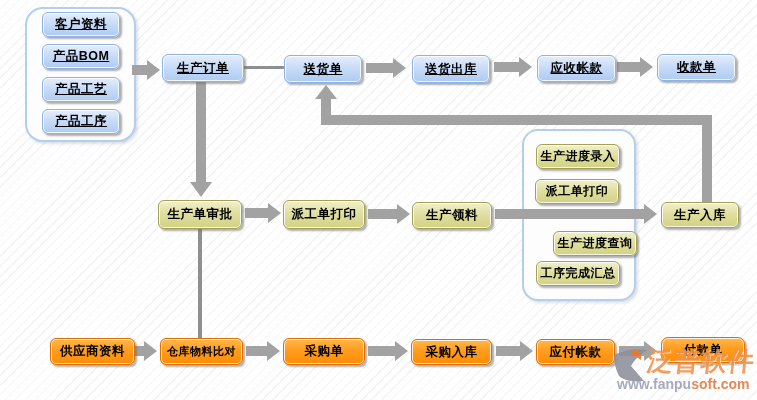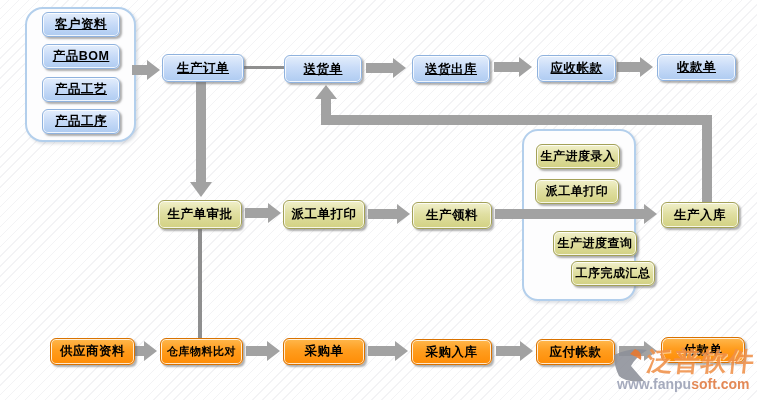--- a/index.html
+++ b/index.html
@@ -157,21 +157,21 @@
   <div class="node blue" style="left:412px;top:55px;width:76px;height:26px;">送货出库</div>
   <div class="node blue" style="left:537px;top:55px;width:77px;height:25px;">应收帐款</div>
   <div class="node blue" style="left:657px;top:54px;width:77px;height:25px;">收款单</div>
 
   <div class="node olive" style="left:158px;top:200px;width:82px;height:27px;">生产单审批</div>
   <div class="node olive" style="left:283px;top:200px;width:80px;height:27px;">派工单打印</div>
   <div class="node olive" style="left:536px;top:144px;width:82px;height:23px;font-size:12px;">生产进度录入</div>
   <div class="node olive" style="left:412px;top:202px;width:78px;height:25px;">生产领料</div>
   <div class="node olive" style="left:535px;top:179px;width:82px;height:23px;font-size:12px;">派工单打印</div>
   <div class="node olive" style="left:535px;top:231px;width:82px;height:23px;font-size:12px;margin-left:18px;">生产进度查询</div>
-  <div class="node olive" style="left:536px;top:261px;width:82px;height:23px;font-size:12px;margin-left:35px;">工序完成汇总</div>
+  <div class="node olive" style="left:536px;top:261px;width:82px;height:23px;font-size:12px;">工序完成汇总</div>
   <div class="node olive" style="left:661px;top:202px;width:76px;height:24px;">生产入库</div>
 
   <div class="node orange" style="left:50px;top:338px;width:83px;height:25px;">供应商资料</div>
   <div class="node orange" style="left:160px;top:338px;width:81px;height:25px;font-size:11px;">仓库物料比对</div>
   <div class="node orange" style="left:283px;top:338px;width:80px;height:25px;">采购单</div>
   <div class="node orange" style="left:411px;top:339px;width:79px;height:24px;">采购入库</div>
   <div class="node orange" style="left:536px;top:339px;width:77px;height:24px;">应付帐款</div>
   <div class="node orange" style="left:661px;top:337px;width:82px;height:24px;border-radius:7px;">付款单</div>
 
   <div class="wm">

